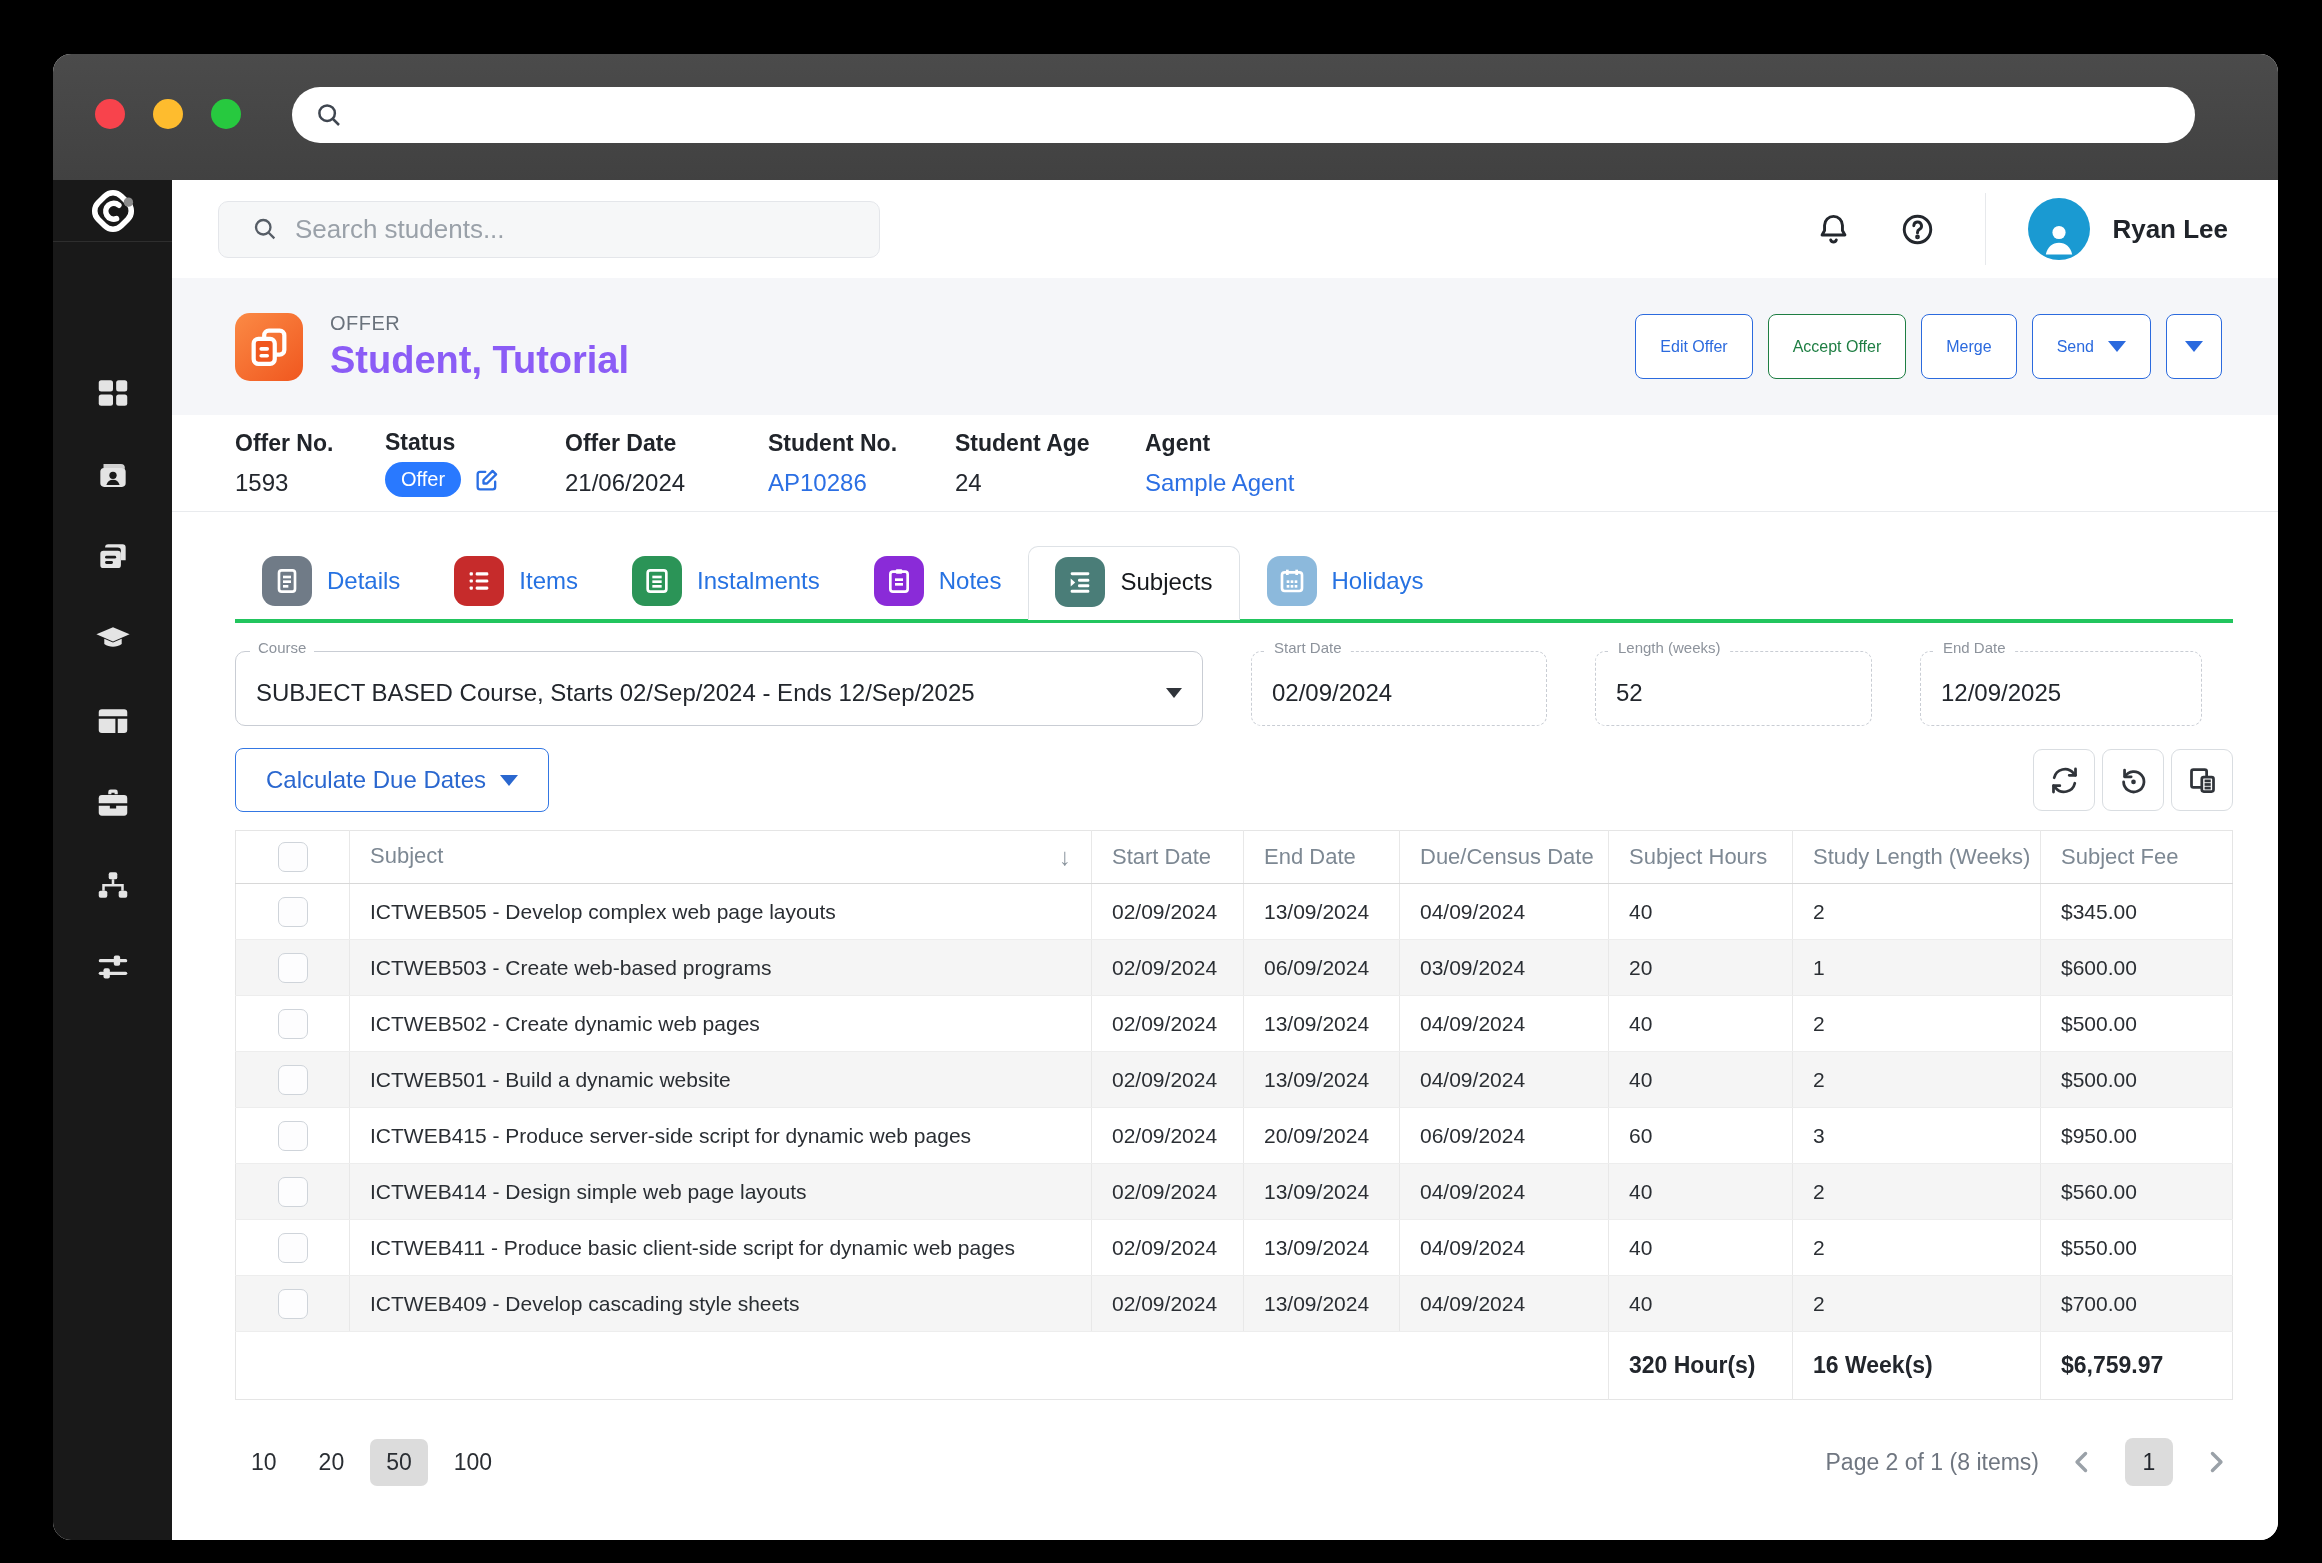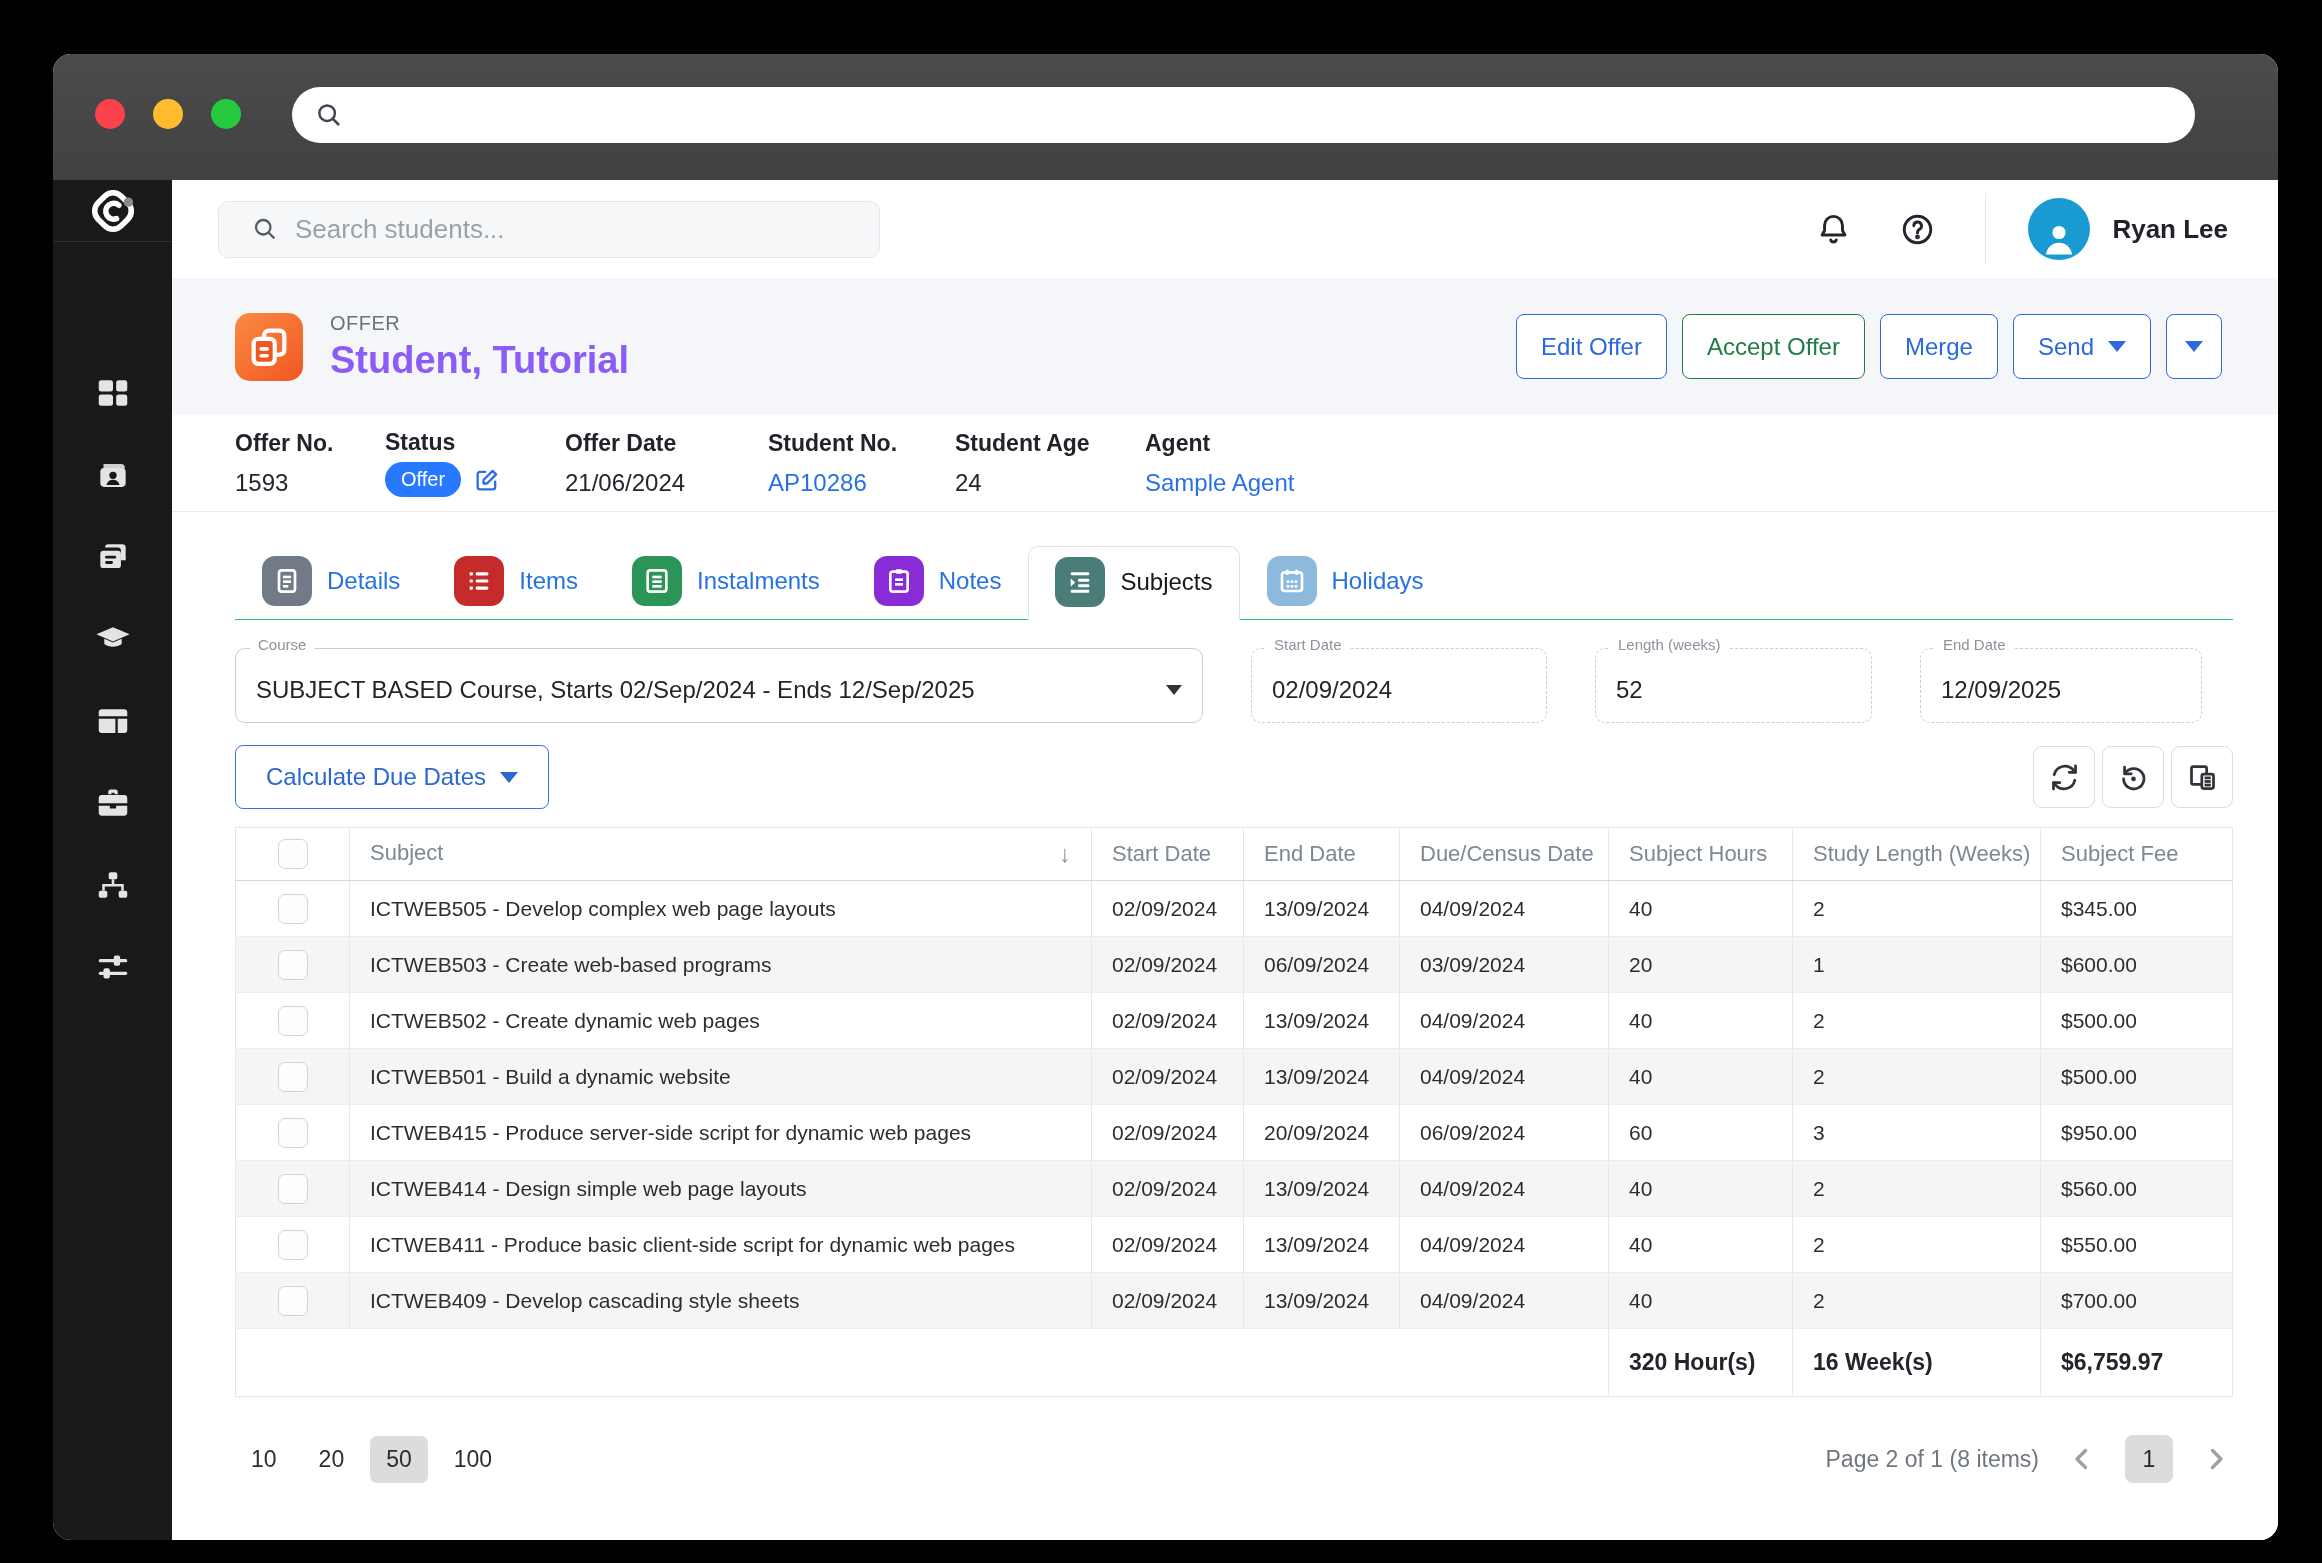--- a/index.html
+++ b/index.html
@@ -41,40 +41,40 @@
   .user-name { font-size:26px; font-weight:600; color:#20242a; margin-left:22px; }
 
   
   .banner { height:137px; background:#f5f6f9; display:flex; align-items:center; padding:0 56px 0 63px; }
   .offer-icon { width:68px; height:68px; border-radius:15px; background:linear-gradient(140deg,#fb8a45,#f0571f); display:flex; align-items:center; justify-content:center; flex:0 0 auto; }
   .offer-icon svg { width:46px; height:46px; }
   .banner-text { margin-left:27px; }
   .kicker { font-size:20px; letter-spacing:.5px; color:#6a727c; font-weight:500; }
   .page-title { font-size:38px; font-weight:700; color:#8b5cf6; margin-top:4px; }
   .banner-actions { margin-left:auto; display:flex; gap:15px; align-items:center; }
-  .btn { height:65px; background:#fff; border-radius:8px; border:1px solid; font-size:24px; font-weight:500; display:flex; align-items:center; padding:0 24px; cursor:pointer; font-family:inherit; gap:14px; }
+  .btn { height:65px; background:#fff; border-radius:8px; border:1px solid; font-size:16px; font-weight:500; display:flex; align-items:center; padding:0 24px; cursor:pointer; font-family:inherit; gap:14px; }
   .btn-blue { color:#2b6ade; border-color:#2b6ade; }
   .btn-green { color:#1e7e43; border-color:#1e7e43; }
   .caret { width:0; height:0; border-left:9px solid transparent; border-right:9px solid transparent; border-top:11px solid currentColor; display:inline-block; }
   .btn-caret-only { padding:0 18px; }
 
   
   .meta-row { height:97px; display:flex; align-items:center; padding:0 63px; border-bottom:1px solid #e9ebee; background:#fff; }
   .meta-item { display:flex; flex-direction:column; justify-content:center; }
   .meta-label { font-size:23px; font-weight:700; color:#20242a; }
   .meta-value { font-size:24px; color:#23272e; margin-top:12px; }
   .meta-link { color:#2b6fe4; }
   .w1{width:150px;} .w2{width:180px;} .w3{width:203px;} .w4{width:187px;} .w5{width:190px;}
   .status-line { display:flex; align-items:center; gap:12px; margin-top:6px; }
   .badge { background:#2979ff; color:#fff; font-size:20px; font-weight:500; padding:7px 16px 8px; border-radius:999px; line-height:1; }
   .edit-ic { width:28px; height:28px; cursor:pointer; }
   .edit-ic svg { width:28px; height:28px; stroke:#2b6fe4; fill:none; stroke-width:2; }
 
   
-  .tabwrap { margin:33px 45px 0 63px; border-bottom:1px solid #22c55e; display:flex; align-items:flex-end; }
+  .tabwrap { margin:33px 45px 0 63px; border-bottom:4px solid #22c55e; display:flex; align-items:flex-end; }
   .tab { display:flex; align-items:center; gap:15px; padding:10px 26px 12px; margin-bottom:0; border:1px solid transparent; cursor:pointer; }
   .tab-label { font-size:24px; color:#2672e2; }
   .tab.active { background:#fff; border-color:#dee2e6 #dee2e6 #fff; border-radius:10px 10px 0 0; margin-bottom:-1px; }
   .tab.active .tab-label { color:#16181c; }
   .tab-ic { width:50px; height:50px; border-radius:13px; display:flex; align-items:center; justify-content:center; }
   .tab-ic svg { width:32px; height:32px; }
   .ic-details{background:#707b87;} .ic-items{background:#c62b2b;} .ic-instal{background:#2b9457;}
   .ic-notes{background:#8a2bd8;} .ic-holidays{background:#8cb9dc;} .ic-subjects{background:#4a7d78;}
 
   

